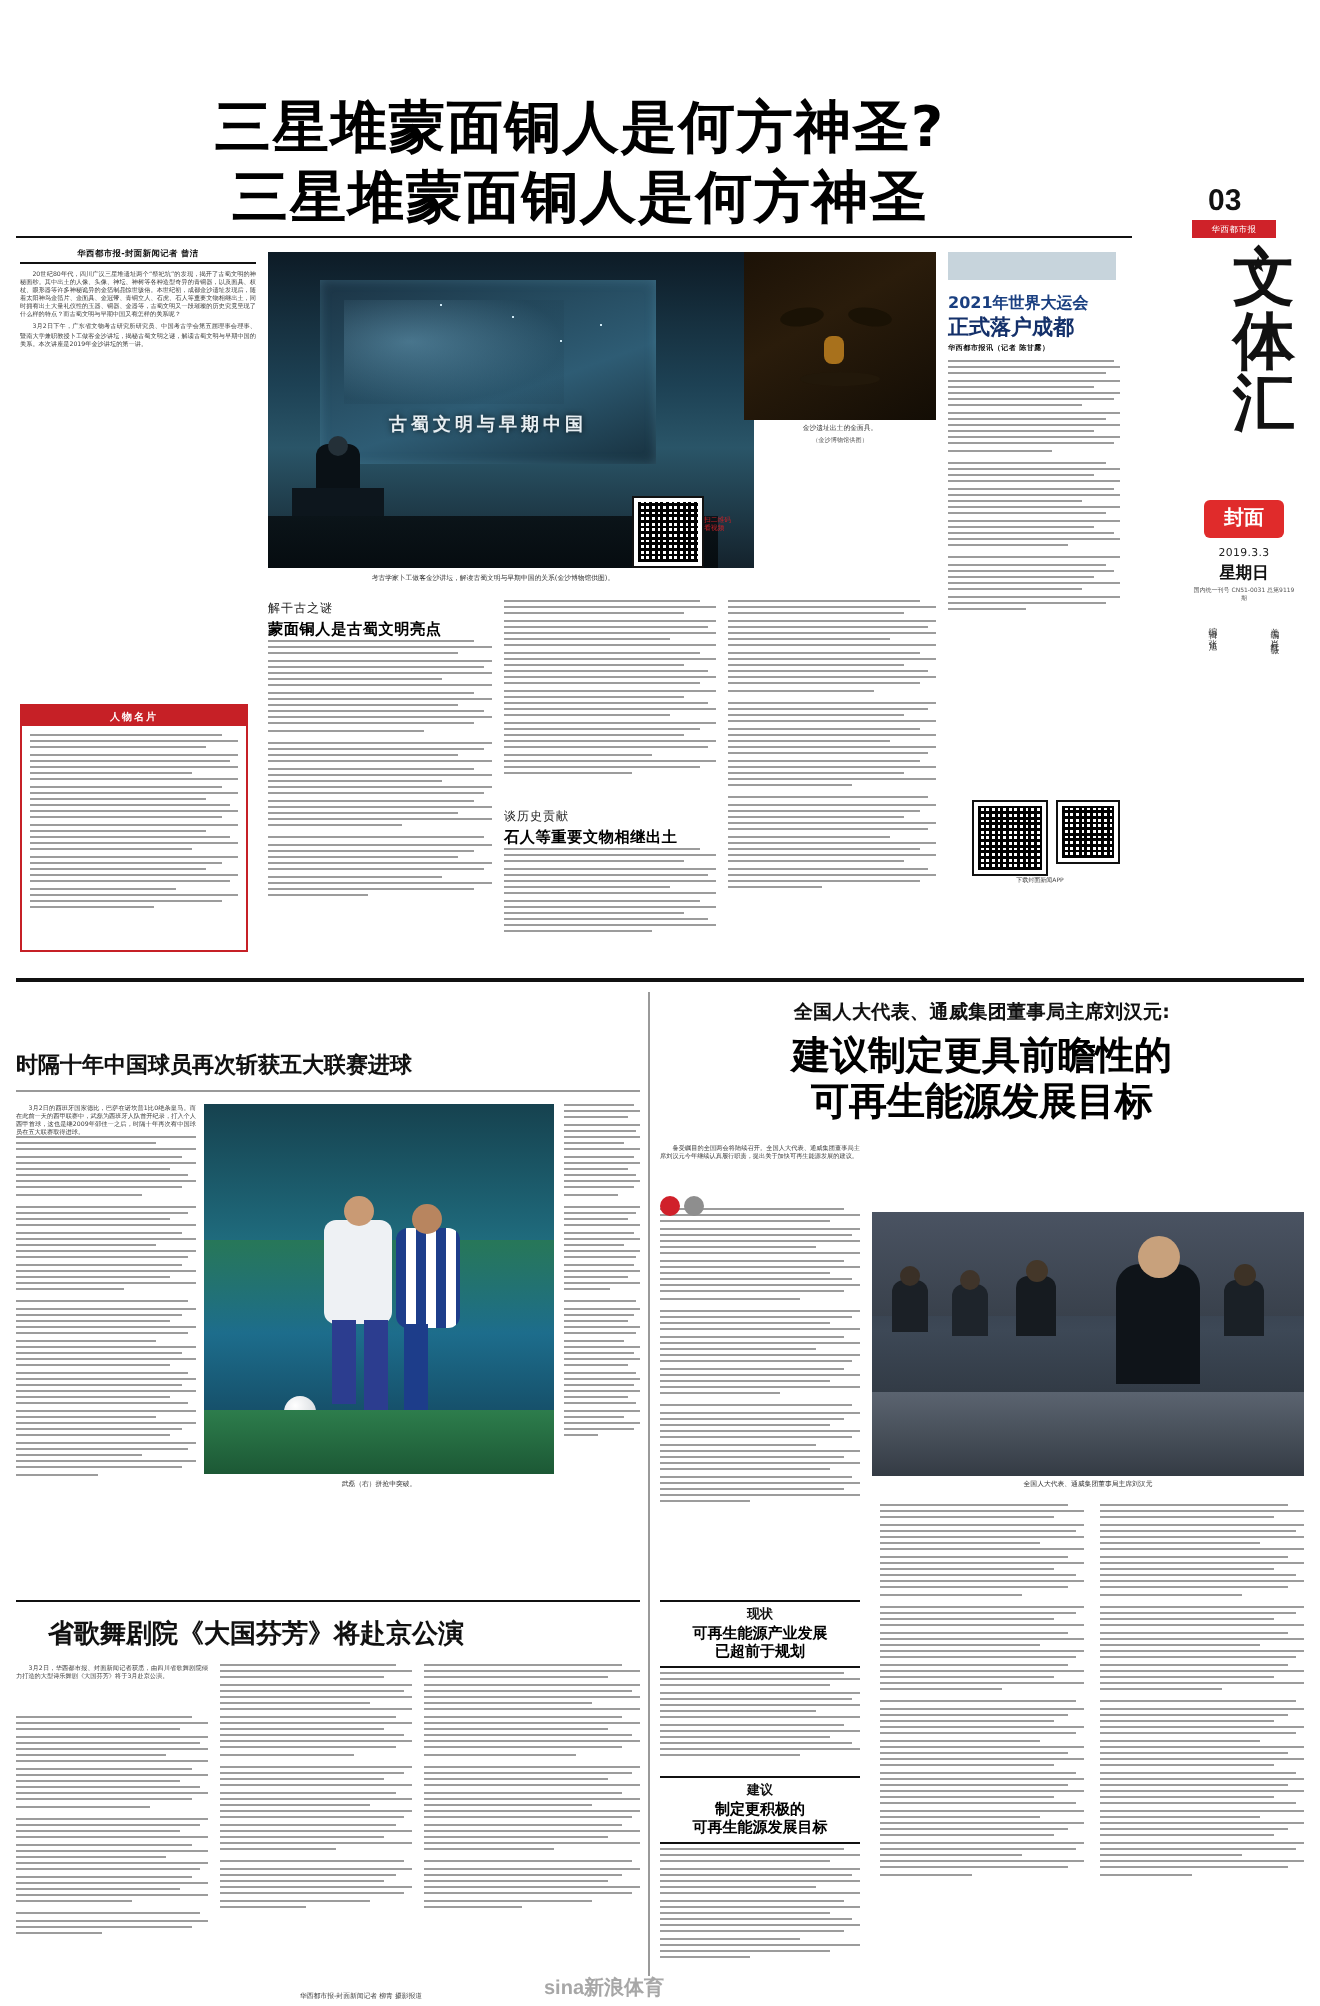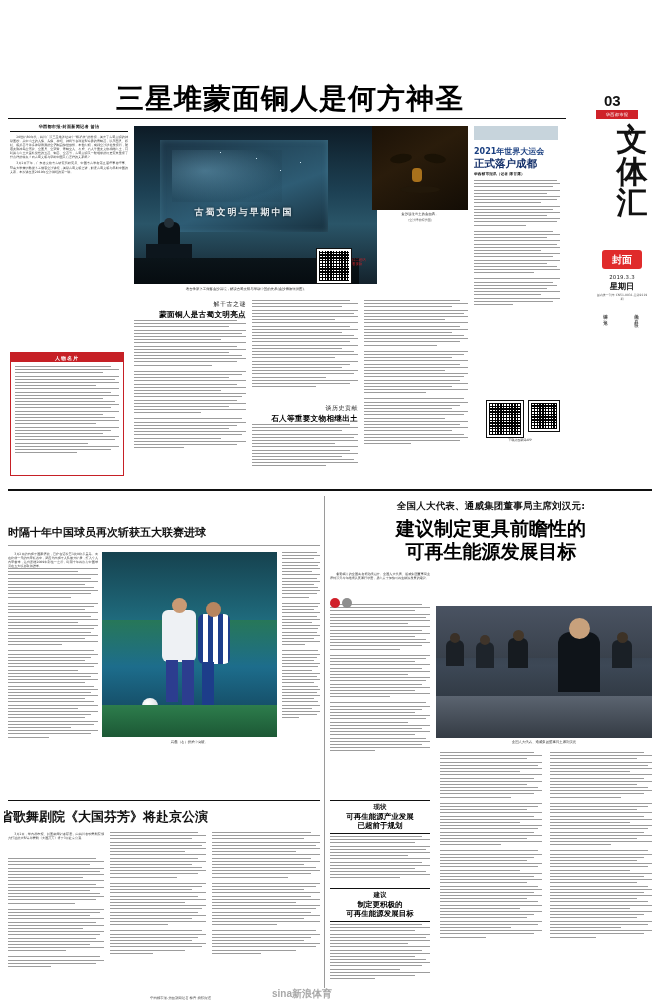--- a/index.html
+++ b/index.html
@@ -37,21 +37,21 @@
   .credits{position:absolute;left:8px;top:218px;width:62px;display:flex;justify-content:space-around;}
   .credits span{font-size:4.4px;color:#333;writing-mode:vertical-rl;letter-spacing:1.5px;}
 
   
   .vrule{position:absolute;width:1px;background:#9a9a9a;}
   .hrule{position:absolute;height:1px;background:#111;}
   .hrule.thin{background:#999;height:1px;}
 
   
   .byline{font-size:4.2px;font-weight:bold;color:#111;text-align:center;letter-spacing:.2px;}
-  .subhead{text-align:right;}
+  .subhead{text-align:left;}
   .subhead .sh1{font-size:6px;color:#222;letter-spacing:.5px;}
   .subhead .sh2{font-size:7.6px;font-weight:bold;color:#000;letter-spacing:.3px;margin-top:1px;}
 
   
   .photo{position:absolute;overflow:hidden;}
   .cap{position:absolute;font-size:3.4px;color:#333;text-align:center;line-height:1.3;}
 
   
   .qr{position:absolute;background:
       repeating-linear-gradient(0deg,#000 0 1.4px,#fff 1.4px 2.8px),
@@ -75,20 +75,21 @@
   .boxlabel .bl-s{font-size:7.5px;font-weight:bold;color:#000;line-height:1.25;}
   .sinalogo{position:absolute;left:272px;bottom:2px;font-size:10px;font-weight:bold;color:#8a8a8a;
             font-family:"Liberation Sans",sans-serif;opacity:.75;}
   .footcredit{position:absolute;left:150px;bottom:3px;font-size:3.4px;color:#444;}
 </style>
 </head>
 <body>
 
 <div class="page">
 
+  <div class="head1 cn">三星堆蒙面铜人是何方神圣?</div>
   <div class="head2 cn">三星堆蒙面铜人是何方神圣</div>
 
   <div class="rail">
     <div class="pagenum">03</div>
     <div class="pagetag cn">华西都市报</div>
     <div class="masthead cn">文体汇</div>
     <div class="fengmian cn">封面</div>
     <div class="dateline">
       <div class="d1 cn">2019.3.3</div>
       <div class="d2 cn">星期日</div>
@@ -535,21 +536,21 @@
       <div class="fl s78"></div>
       <div class="fl s100"></div>
     <div class="fl s92"></div>
       <div class="fl s45"></div>
   </div>
 
   <div class="tiny cn" style="position:absolute;left:8px;top:552px;width:90px;text-indent:6.2px;background:#fff;">3月2日的西班牙国家德比，巴萨在诺坎普1比0绝杀皇马。而在此前一天的西甲联赛中，武磊为西班牙人队首开纪录，打入个人西甲首球，这也是继2009年邵佳一之后，时隔十年再次有中国球员在五大联赛取得进球。</div>
 
   <div class="hrule" style="left:8px;top:800px;width:312px;height:1px;background:#111;"></div>
 
-  <div class="mh-sub cn" style="position:absolute;left:0;top:808px;width:312px;font-size:13px;">省歌舞剧院《大国芬芳》将赴京公演</div>
+  <div class="mh-sub cn" style="position:absolute;left:24px;top:808px;width:312px;font-size:13px;">省歌舞剧院《大国芬芳》将赴京公演</div>
   <div class="tiny cn" style="position:absolute;left:8px;top:832px;width:96px;text-indent:6.2px;">3月2日，华西都市报、封面新闻记者获悉，由四川省歌舞剧院倾力打造的大型诗乐舞剧《大国芬芳》将于3月赴京公演。</div>
   <div class="tiny cn fakelines" style="position:absolute;left:8px;top:858px;width:96px;height:128px;">
     <div class="fl s92"></div>
       <div class="fl s100"></div>
       <div class="fl s85"></div>
       <div class="fl s100"></div>
     <div class="fl s96"></div>
       <div class="fl s100"></div>
       <div class="fl s78"></div>
       <div class="fl s100"></div>

